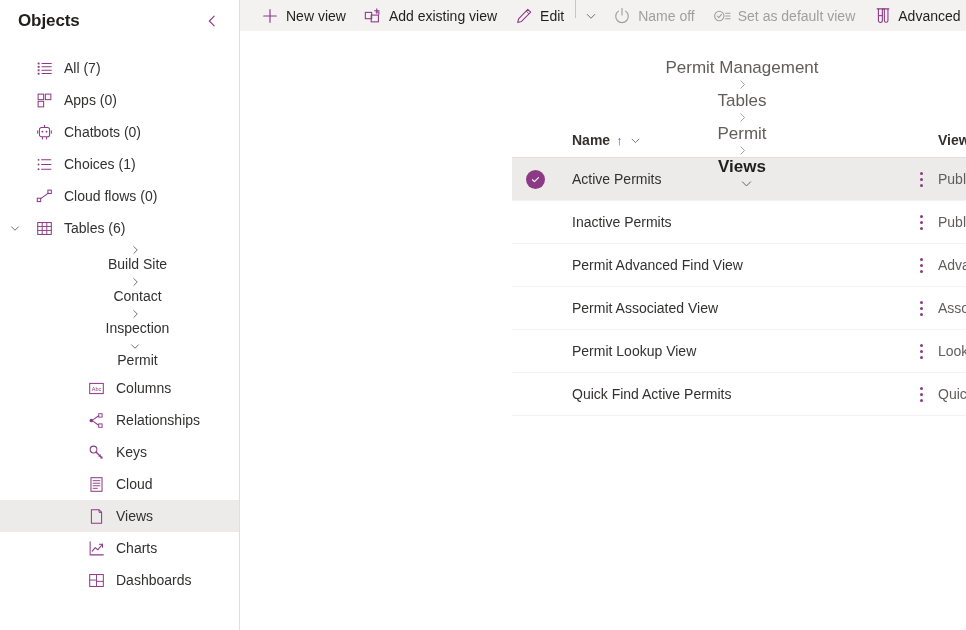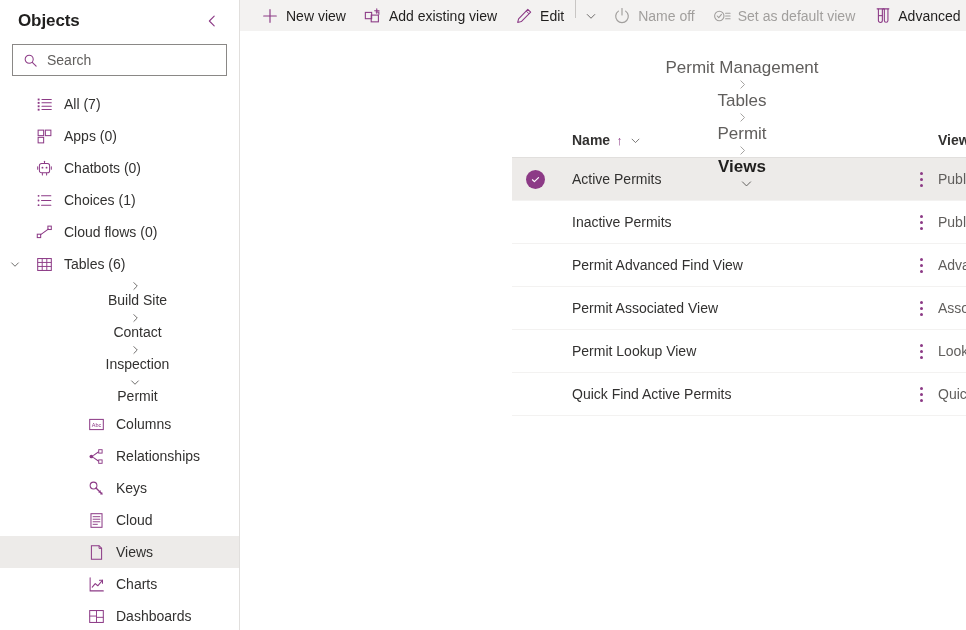--- a/index.html
+++ b/index.html
@@ -314,31 +314,20 @@
 
     <div class="sidebar-header">
       <div class="sidebar-title">Objects</div>
       <div class="collapse-btn">
         <svg width="14" height="14" viewBox="0 0 16 16" aria-hidden="true">
           <path d="M10.5 2.5 L5 8 L10.5 13.5" fill="none" stroke="#8c3a86" stroke-width="1.3" stroke-linecap="round" stroke-linejoin="round"></path>
         </svg>
       </div>
     </div>
 
-    <div class="search-wrap">
-      <div class="search-box">
-        <span class="s-icon">
-          <svg width="15" height="15" viewBox="0 0 16 16" aria-hidden="true">
-            <circle cx="6.6" cy="6.6" r="4.3" fill="none" stroke="#8c3a86" stroke-width="1.1"></circle>
-            <path d="M9.9 9.9 L14 14" stroke="#8c3a86" stroke-width="1.1" stroke-linecap="round"></path>
-          </svg>
-        </span>
-        <input class="search-input" type="text" value="" placeholder="Search" style="">
-      </div>
-    </div>
 
     <div class="nav" id="nav-list">
         <div class="nav-item lvl-1">
           <span class="chev-slot"></span>
           <span class="ico-slot">
             <svg width="17" height="17" viewBox="0 0 20 20" aria-hidden="true">
               <rect x="2" y="3" width="2.2" height="2.2" fill="#8c3a86"></rect>
               <rect x="2" y="7" width="2.2" height="2.2" fill="#8c3a86"></rect>
               <rect x="2" y="11" width="2.2" height="2.2" fill="#8c3a86"></rect>
               <rect x="2" y="15" width="2.2" height="2.2" fill="#8c3a86"></rect>

